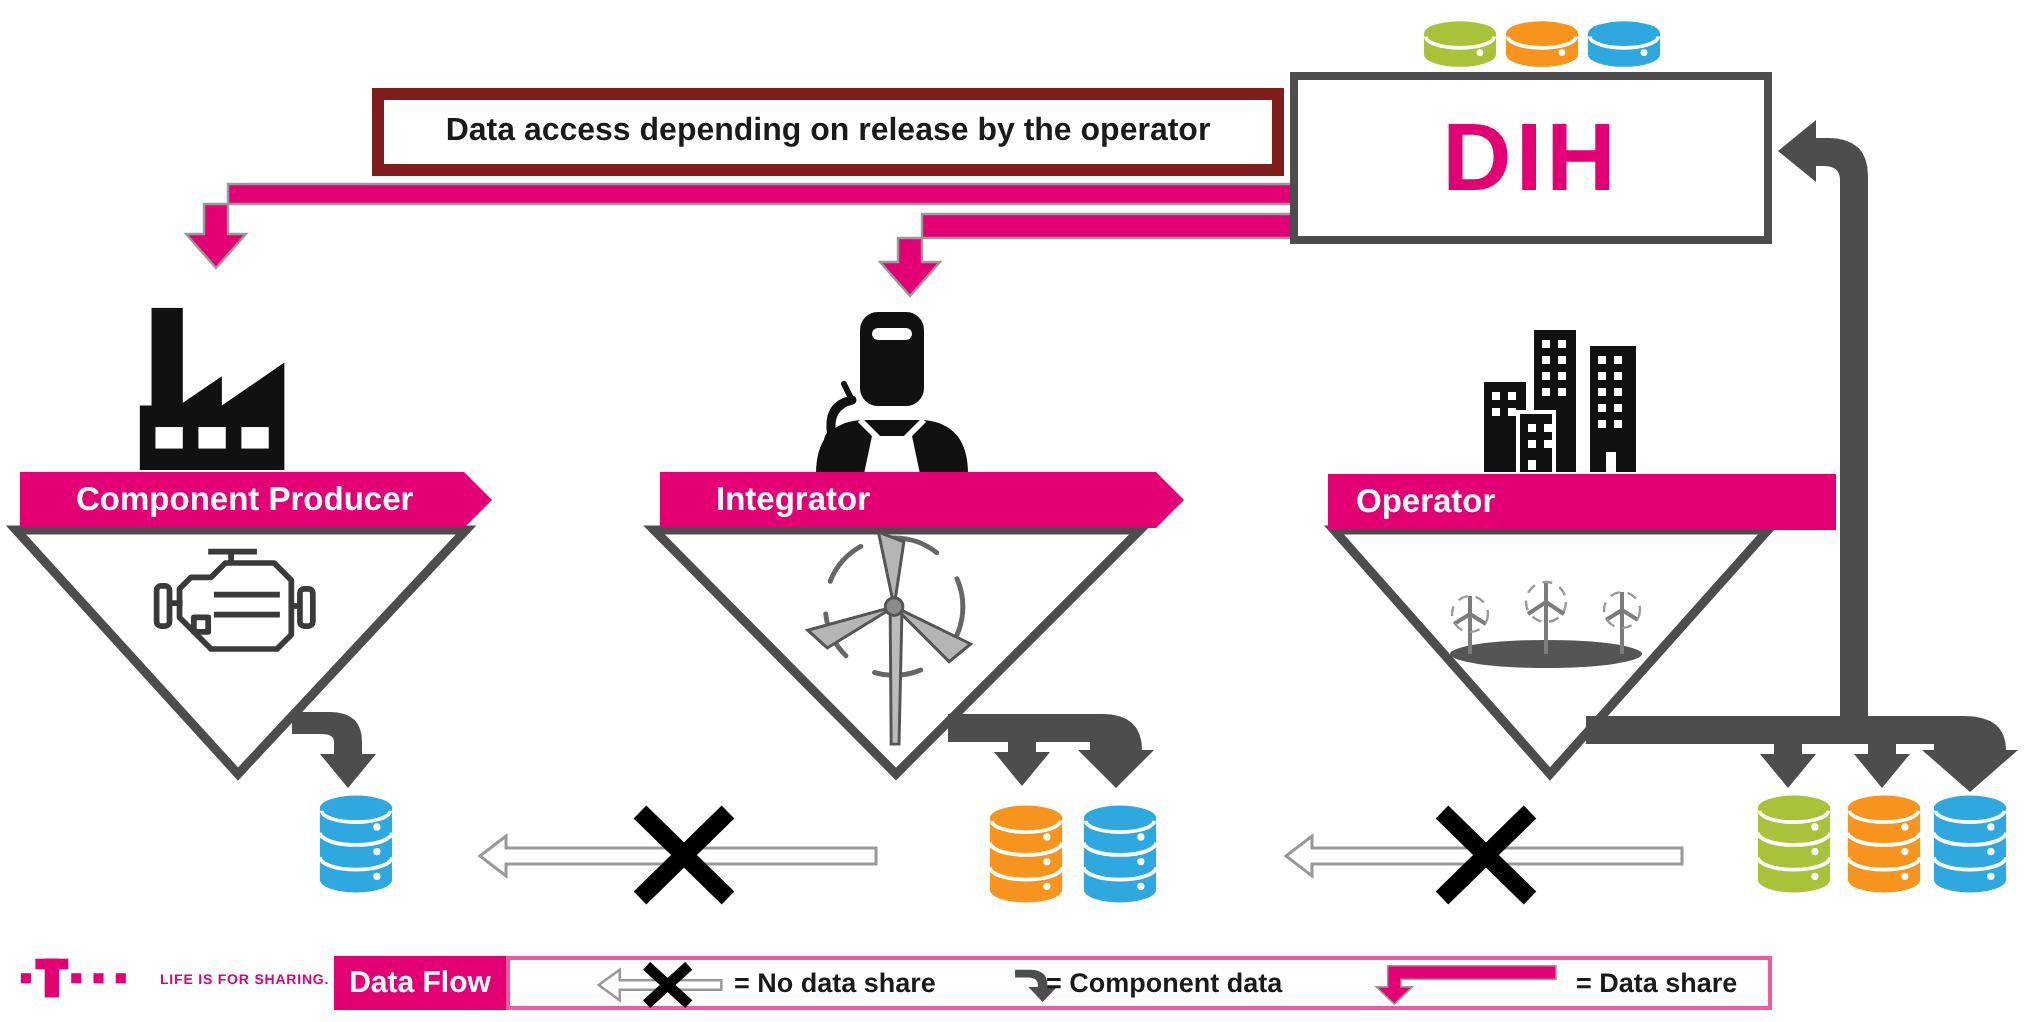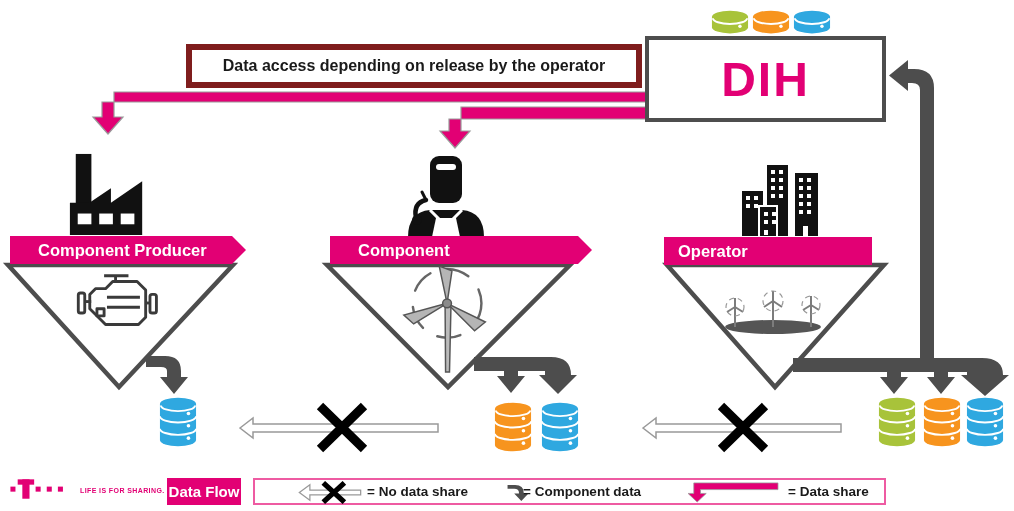--- a/index.html
+++ b/index.html
@@ -17,25 +17,25 @@
   .dih-box{left:645px;top:36px;width:241px;height:86px;background:#fff;
     border:4px solid #4d4d4d;box-sizing:border-box;z-index:2;
     display:flex;align-items:center;justify-content:center;}
   .dih-box span{font-size:48px;font-weight:bold;color:#E20074;letter-spacing:2px;}
   
   .banner{height:28px;background:#E20074;z-index:3;color:#fff;font-weight:bold;
     font-size:16.5px;line-height:28px;padding-left:14px;box-sizing:border-box;}
   .banner.tip{clip-path:polygon(0 0,calc(100% - 14px) 0,100% 50%,calc(100% - 14px) 100%,0 100%);padding-left:28px;}
   .b-cp{left:10px;top:236px;width:236px;}
   .b-int{left:330px;top:236px;width:262px;}
-  .b-op{left:664px;top:237px;width:208px;}
+  .b-op{left:664px;top:237px;width:254px;}
   .icon{z-index:2;}
   .cyl{z-index:2;}
   
-  .dataflow-box{left:167px;top:478px;width:74px;height:27px;background:#E20074;z-index:2;
+  .dataflow-box{left:167px;top:478px;width:86px;height:27px;background:#E20074;z-index:2;
     display:flex;align-items:center;justify-content:center;color:#fff;font-weight:bold;font-size:15px;text-align:center;}
   .legend-box{left:253px;top:478px;width:633px;height:27px;background:#fff;
     border:2px solid #ee5ba2;box-sizing:border-box;z-index:2;}
   .legend-box .abs{position:absolute;}
   .legend-label{font-size:13.5px;font-weight:bold;color:#1a1a1a;line-height:23px;white-space:nowrap;}
   
   .tagline{left:80px;top:487px;font-size:7px;font-weight:bold;color:#E20074;
     letter-spacing:0.4px;z-index:2;}
 </style>
 </head>
@@ -103,21 +103,21 @@
       <use href="#cyl1"></use>
     </svg>
   <svg class="abs cyl" style="left:793px;top:9px;color:#2FA8E0" width="38" height="27">
       <use href="#cyl1"></use>
     </svg>
 
   <div class="abs banner tip b-cp">
     <span>Component Producer</span>
   </div>
   <div class="abs banner tip b-int">
-    <span>Component</span>
+    <span>Integrator</span>
   </div>
   <div class="abs banner b-op">
     <span>Operator</span>
   </div>
 
   <svg class="abs icon" style="left:64px;top:152px" width="88" height="84" viewBox="0 0 90 86">
     <rect x="12" y="2" width="16" height="54" fill="#111"></rect>
     <path d="M6 85 V52 H26 L48 37 V52 L80 30 V85 Z" fill="#111"></path>
     <rect x="14" y="63" width="14" height="11" fill="#fff"></rect>
     <rect x="36" y="63" width="14" height="11" fill="#fff"></rect>

